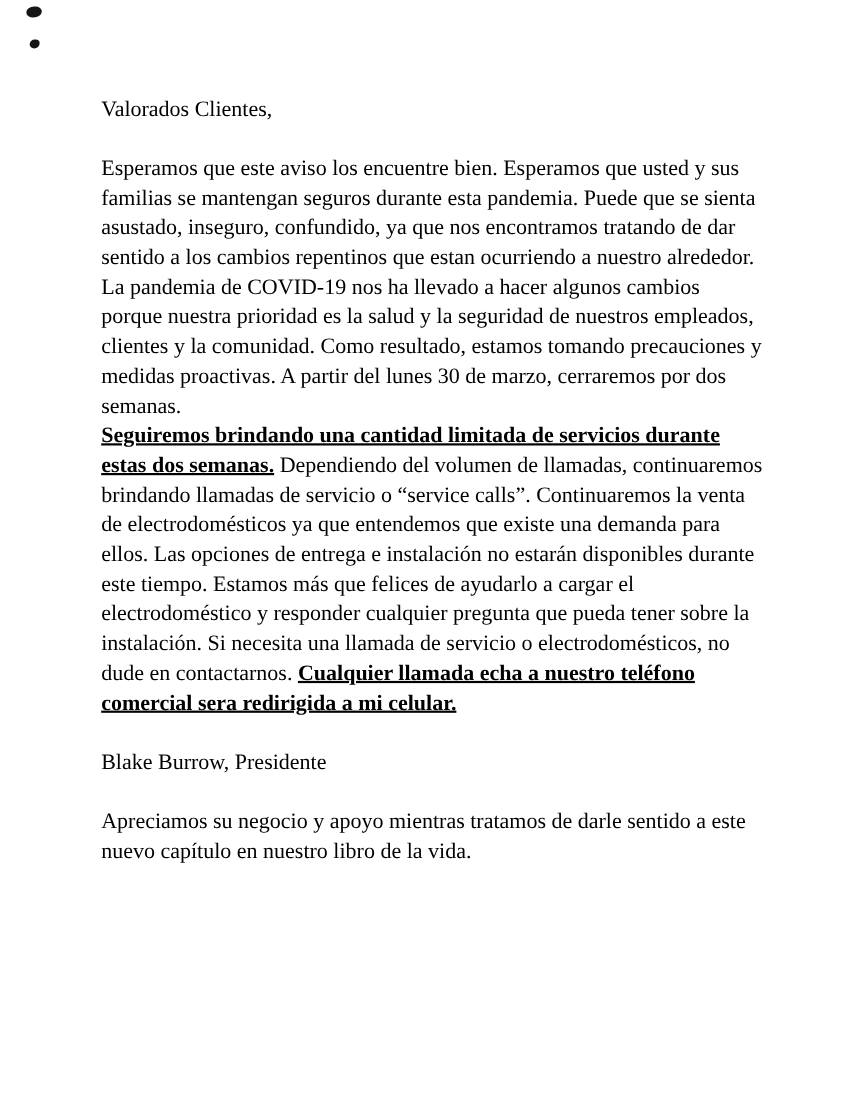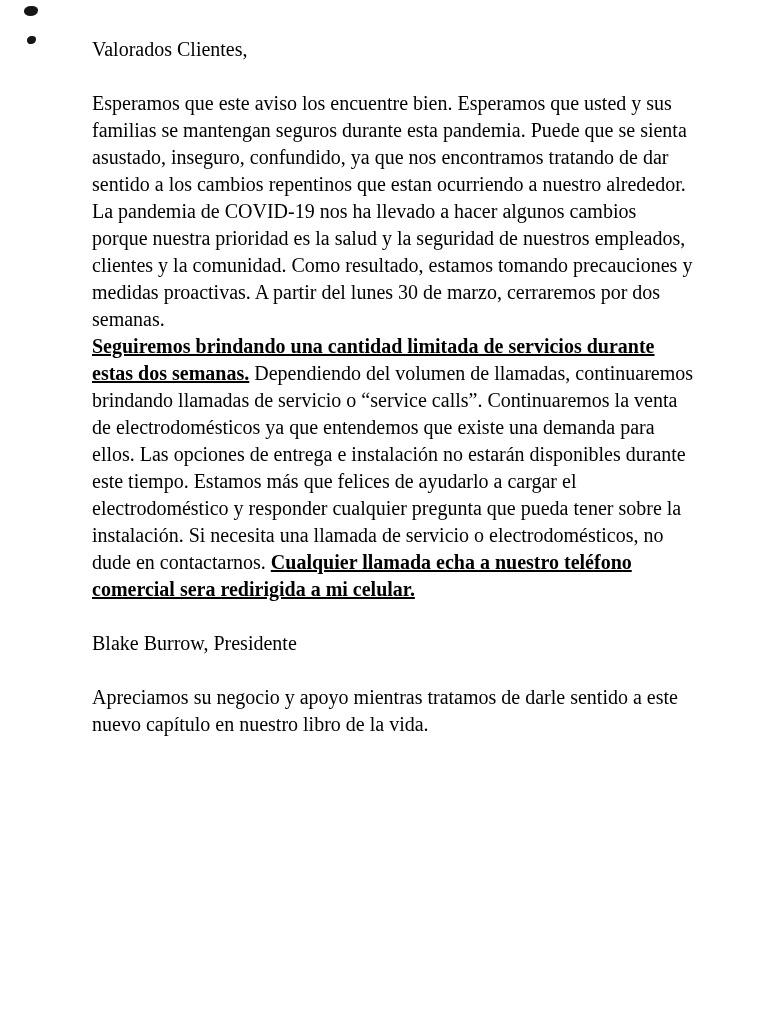--- a/index.html
+++ b/index.html
@@ -10,21 +10,21 @@
     width: 782px;
     height: 1009px;
     background: #ffffff;
     overflow: hidden;
     position: relative;
   }
   .page {
     box-sizing: border-box;
     width: 782px;
     height: 1009px;
-    padding: 36px 88px 0 92px;
+    padding: 86px 88px 0 92px;
     font-family: "Liberation Serif", "DejaVu Serif", serif;
     font-size: 20px;
     line-height: 27px;
     color: #000000;
     background: #ffffff;
   }
   .para {
     margin: 0 0 27px 0;
     text-align: left;
   }

